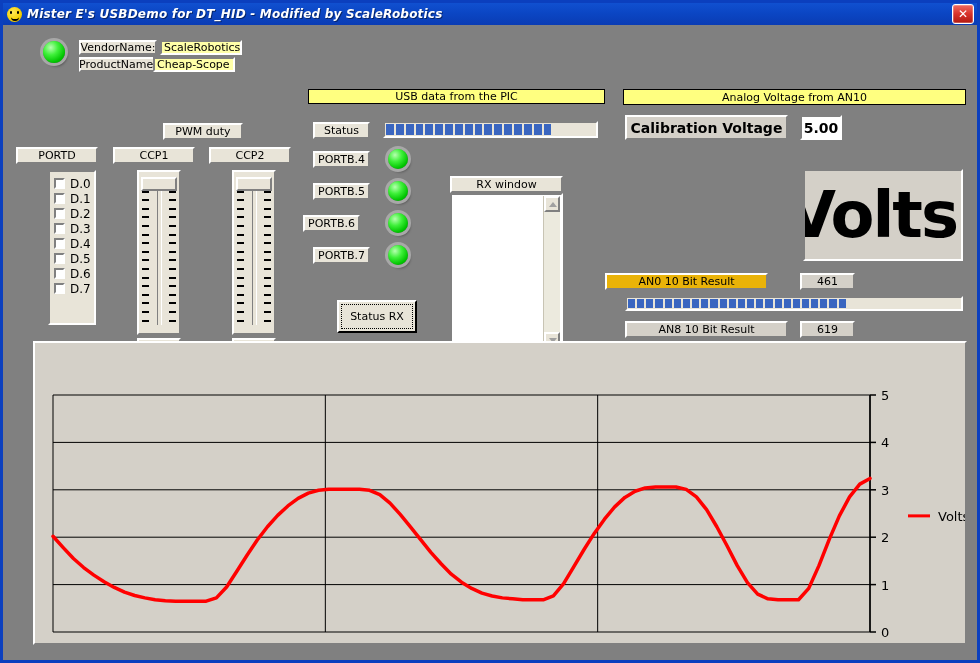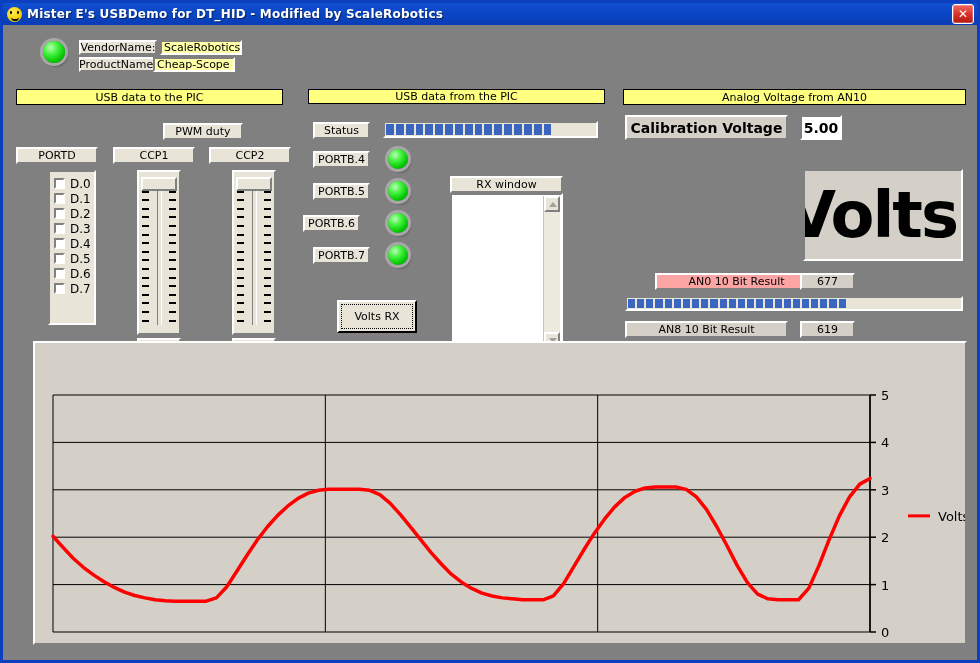--- a/index.html
+++ b/index.html
@@ -32,21 +32,21 @@
     content:"";position:absolute;left:3px;top:4px;width:2px;height:3px;
     background:#000;box-shadow:7px 0 0 #000;border-radius:1px;
   }
   .title-icon:after{
     content:"";position:absolute;left:3.5px;top:9px;width:8px;height:3px;
     border-bottom:2px solid #000;border-radius:0 0 6px 6px;
   }
   .title-text{
     color:#fff;font-weight:bold;font-size:12px;
     text-shadow:1px 1px 0 rgba(0,0,0,.45);
-    white-space:nowrap;letter-spacing:.2px;
+    white-space:nowrap;letter-spacing:.2px;font-style:italic;
   }
   .title-spacer{flex:1 1 auto;}
   .close-btn{
     width:20px;height:18px;margin-right:3px;flex:0 0 auto;
     background:linear-gradient(to bottom,#f06a60 0%,#d8332a 50%,#b01a12 100%);
     border:1px solid #fff;border-radius:3px;
     color:#fff;font-weight:bold;font-size:12px;
     display:flex;align-items:center;justify-content:center;
     box-shadow:inset 0 0 0 1px rgba(255,255,255,.25);
     cursor:pointer;line-height:1;
@@ -181,21 +181,20 @@
   <div class="client">
 
     <div class="led" style="left:40px;top:16px;width:22px;height:22px;"></div>
 
     <div class="lbl3d" style="position:absolute;left:76px;top:15px;width:78px;height:15px;">VendorName:</div>
     <div class="field-yellow" style="position:absolute;left:157px;top:15px;width:82px;height:15px;">ScaleRobotics</div>
 
     <div class="lbl3d" style="position:absolute;left:76px;top:32px;width:78px;height:15px;">ProductName:</div>
     <div class="field-yellow" style="position:absolute;left:150px;top:32px;width:82px;height:15px;">Cheap-Scope</div>
 
-    <div class="hdr-yellow" style="position:absolute;left:13px;top:64px;width:267px;height:16px;">USB data to the PIC</div>
 
     <div class="lbl3d" style="position:absolute;left:160px;top:98px;width:80px;height:17px;">PWM duty</div>
 
     <div class="lbl3d" style="position:absolute;left:13px;top:122px;width:82px;height:17px;text-align:right;">PORTD</div>
     <div class="lbl3d" style="position:absolute;left:110px;top:122px;width:82px;height:17px;">CCP1</div>
     <div class="lbl3d" style="position:absolute;left:206px;top:122px;width:82px;height:17px;">CCP2</div>
 
     <div class="sunken" style="position:absolute;left:45px;top:145px;width:48px;height:155px;padding:4px 0 0 4px;">
       <div class="cbrow">
         <div class="cbox"></div>
@@ -351,21 +350,21 @@
     <div class="led" style="left:385px;top:156px;width:20px;height:20px;"></div>
 
     <div class="lbl3d" style="position:absolute;left:300px;top:190px;width:57px;height:17px;">PORTB.6</div>
     <div class="led" style="left:385px;top:188px;width:20px;height:20px;"></div>
 
     <div class="lbl3d" style="position:absolute;left:310px;top:222px;width:57px;height:17px;">PORTB.7</div>
     <div class="led" style="left:385px;top:220px;width:20px;height:20px;"></div>
 
     <div class="btn default" style="position:absolute;left:334px;top:275px;width:80px;height:33px;">
       <span class="focusring"></span>
-      <span>Volts RX</span>
+      <span>Status RX</span>
     </div>
 
     <div class="lbl3d" style="position:absolute;left:447px;top:151px;width:113px;height:17px;">RX window</div>
     <div style="position:absolute;left:447px;top:168px;width:113px;height:158px;background:#fff;
                 border:2px solid;border-color:#808080 #ffffff #ffffff #808080;box-sizing:border-box;">
       <span style="display:block;padding:2px;font-size:11px;color:#000;"></span>
       <div class="vscroll">
         <div class="sbtn up"></div>
         <div class="sbtn dn"></div>
       </div>
@@ -374,22 +373,22 @@
     <div class="hdr-yellow" style="position:absolute;left:620px;top:64px;width:343px;height:16px;">Analog Voltage from AN10</div>
 
     <div class="lbl3d" style="position:absolute;left:622px;top:90px;width:163px;height:25px;font-size:14px;font-weight:bold;
                 background:#d4d0c8;">Calibration Voltage</div>
     <div class="white-field" style="position:absolute;left:797px;top:90px;width:42px;height:25px;">5.00</div>
 
     <div class="bigbox" style="position:absolute;left:800px;top:144px;width:160px;height:92px;background:#d4d0c8;padding-right:4px;">
       <span style="font-size:64px;line-height:1;letter-spacing:-2px;">Volts</span>
     </div>
 
-    <div class="lbl3d" style="position:absolute;left:652px;top:248px;width:163px;height:17px;background:#fca5a5;">AN0 10 Bit Result</div>
-    <div class="lbl3d" style="position:absolute;left:797px;top:248px;width:55px;height:17px;background:#d4d0c8;">677</div>
+    <div class="lbl3d" style="position:absolute;left:602px;top:248px;width:163px;height:17px;background:#eab308;">AN0 10 Bit Result</div>
+    <div class="lbl3d" style="position:absolute;left:797px;top:248px;width:55px;height:17px;background:#d4d0c8;">461</div>
     <div class="segbar" style="position:absolute;left:622px;top:271px;width:338px;height:15px;">
       <div class="segfill">
           <i style="width: 7.16667px;"></i>
           <i style="width: 7.16667px;"></i>
           <i style="width: 7.16667px;"></i>
           <i style="width: 7.16667px;"></i>
           <i style="width: 7.16667px;"></i>
           <i style="width: 7.16667px;"></i>
           <i style="width: 7.16667px;"></i>
           <i style="width: 7.16667px;"></i>

